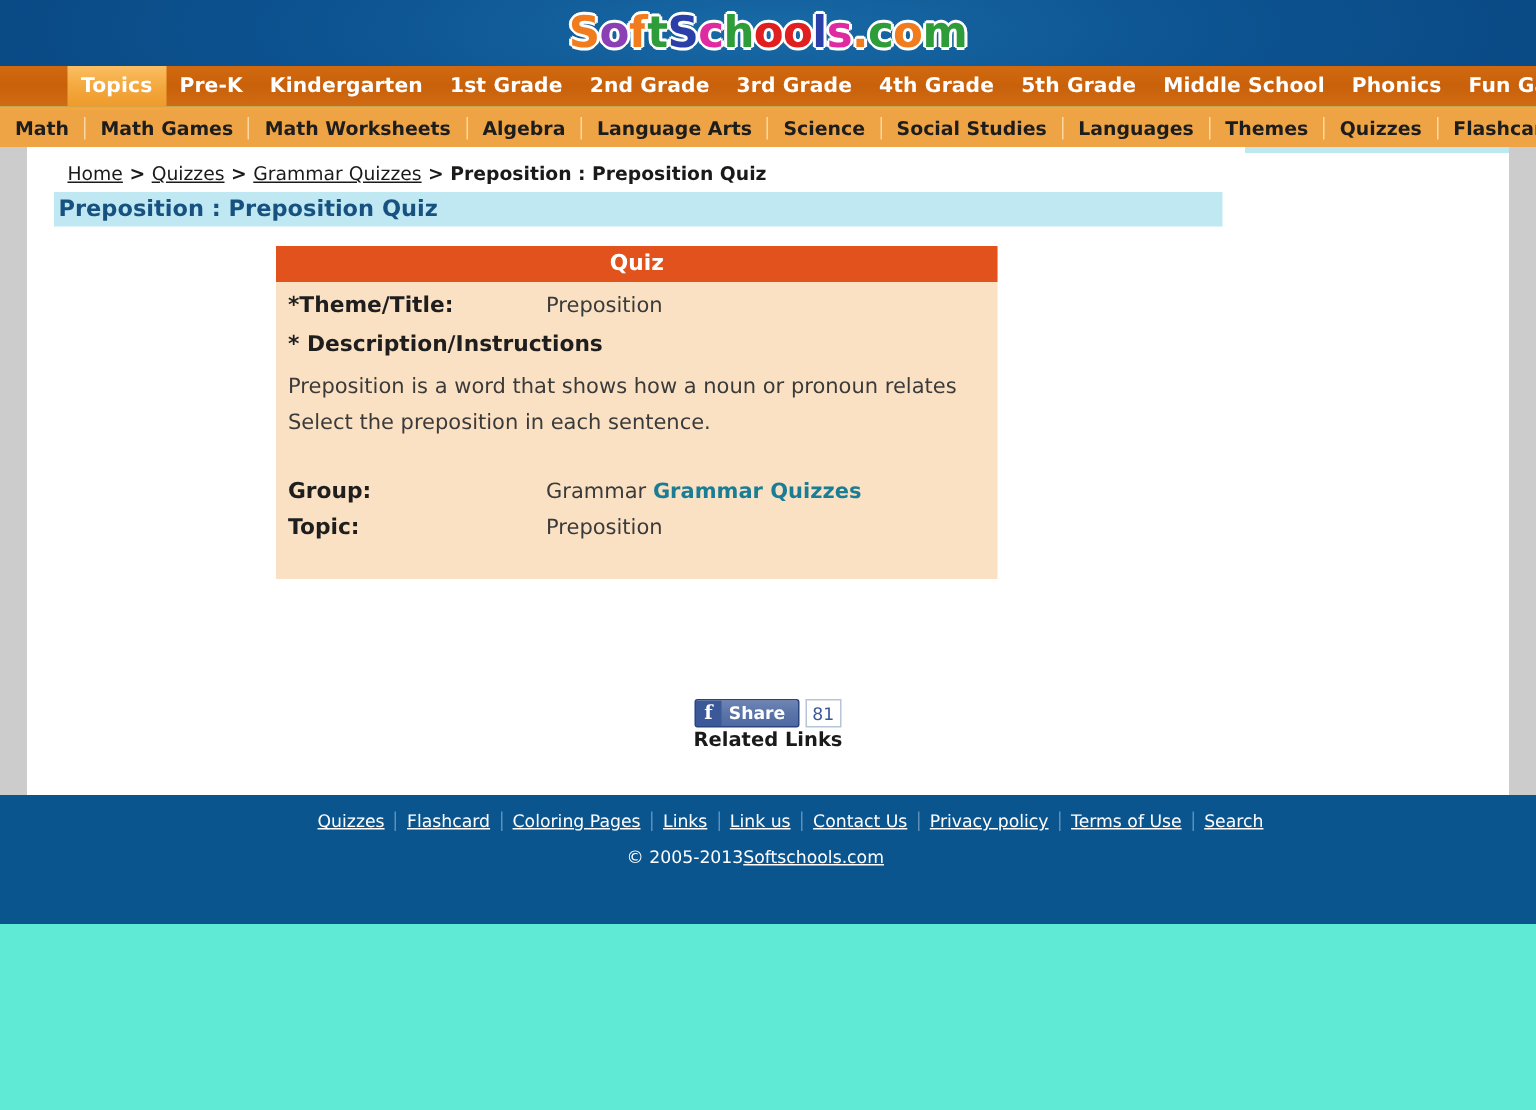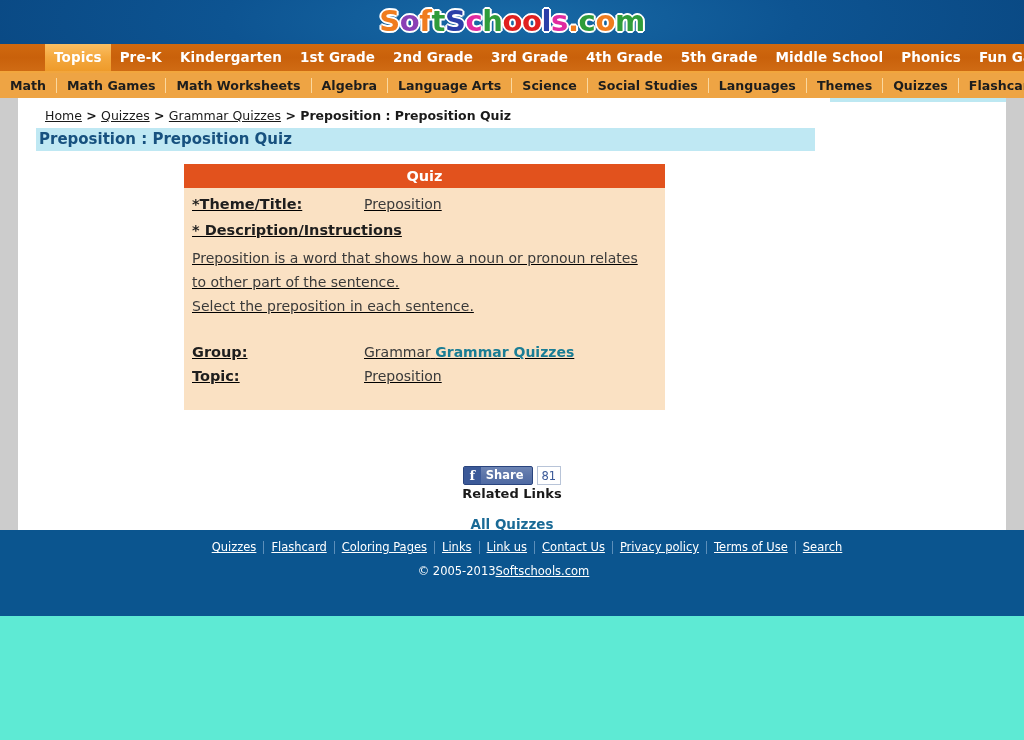--- a/index.html
+++ b/index.html
@@ -182,21 +182,20 @@
     height: 24px;
     background: #e2521d;
     color: #ffffff;
     font-size: 14.5px;
     font-weight: bold;
     text-align: center;
     line-height: 24px;
   }
   .quiz-body {
     padding: 8px 0 18px 0;
-    text-decoration: underline;
   }
   .row {
     display: flex;
     align-items: baseline;
     padding: 0 0 0 8px;
     margin-bottom: 8px;
   }
   .row .lbl {
     width: 172px;
     font-size: 14.5px;
@@ -387,21 +386,20 @@
     <div class="quiz-body">
 
       <div class="row">
         <div class="lbl">*Theme/Title:</div>
         <div class="val">Preposition</div>
       </div>
 
       <div class="desc-head">* Description/Instructions</div>
 
       <div class="desc-line">Preposition is a word that shows how a noun or pronoun relates</div>
-      <div class="desc-line">to other part of the sentence.</div>
       <div class="desc-line">Select the preposition in each sentence.</div>
 
       <div class="spacer"></div>
 
       <div class="row">
         <div class="lbl">Group:</div>
         <div class="val">
           <span>Grammar</span>
           <a class="teal" href="#">Grammar Quizzes</a>
         </div>
@@ -417,23 +415,20 @@
   </div>
 
   <div class="share-row">
     <span class="fb-share">
       <span class="f">f</span><span class="lab">Share</span>
     </span><span class="fb-count">81</span>
   </div>
 
   <div class="related-links">Related Links</div>
 
-  <div class="all-quizzes">
-    <a href="#">All Quizzes</a>
-  </div>
 
   <div class="footer">
     <div class="footer-links" id="footer-links"><a href="#">Quizzes</a><span class="fsep"></span><a href="#">Flashcard</a><span class="fsep"></span><a href="#">Coloring Pages</a><span class="fsep"></span><a href="#">Links</a><span class="fsep"></span><a href="#">Link us</a><span class="fsep"></span><a href="#">Contact Us</a><span class="fsep"></span><a href="#">Privacy policy</a><span class="fsep"></span><a href="#">Terms of Use</a><span class="fsep"></span><a href="#">Search</a></div>
     <div class="copyright">
       <span>© 2005-2013</span><a href="#">Softschools.com</a>
     </div>
   </div>
 
 </div>
 

